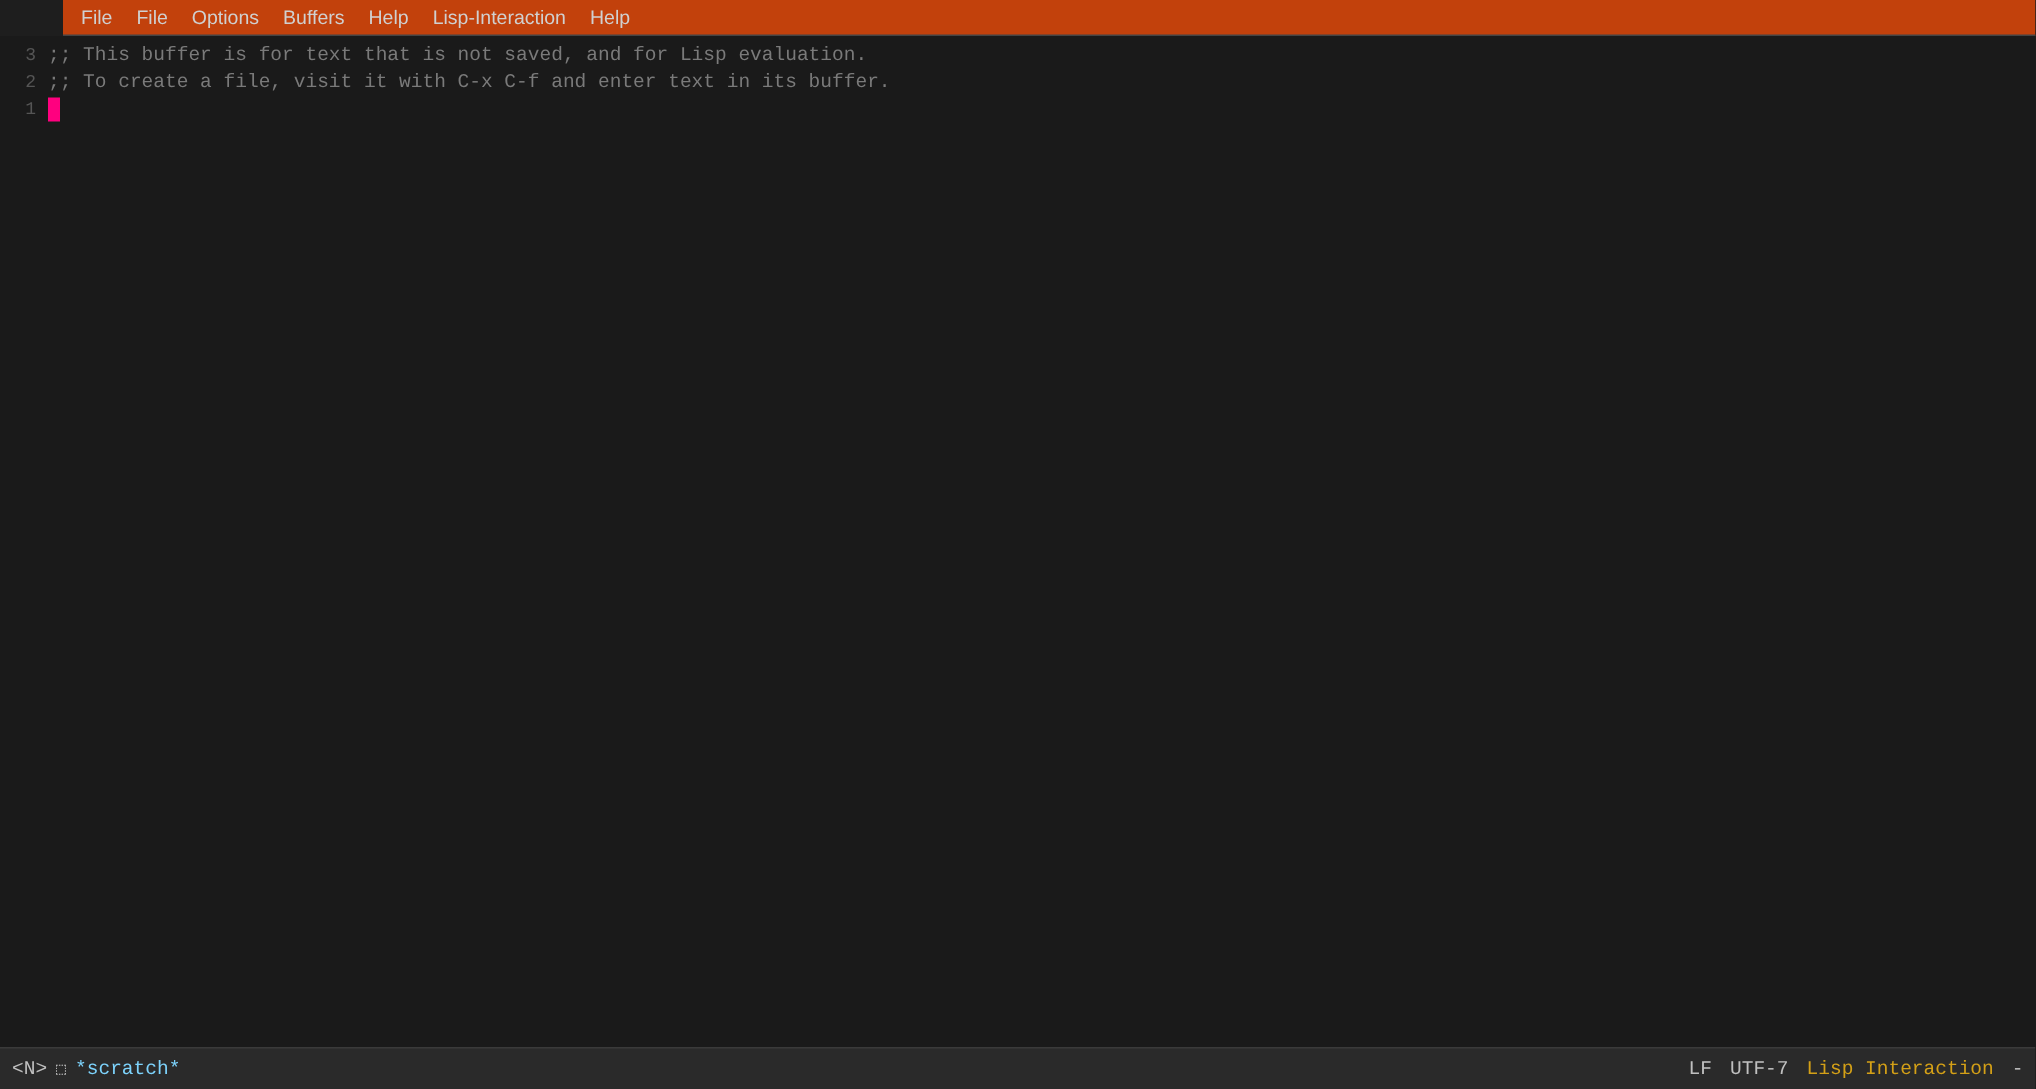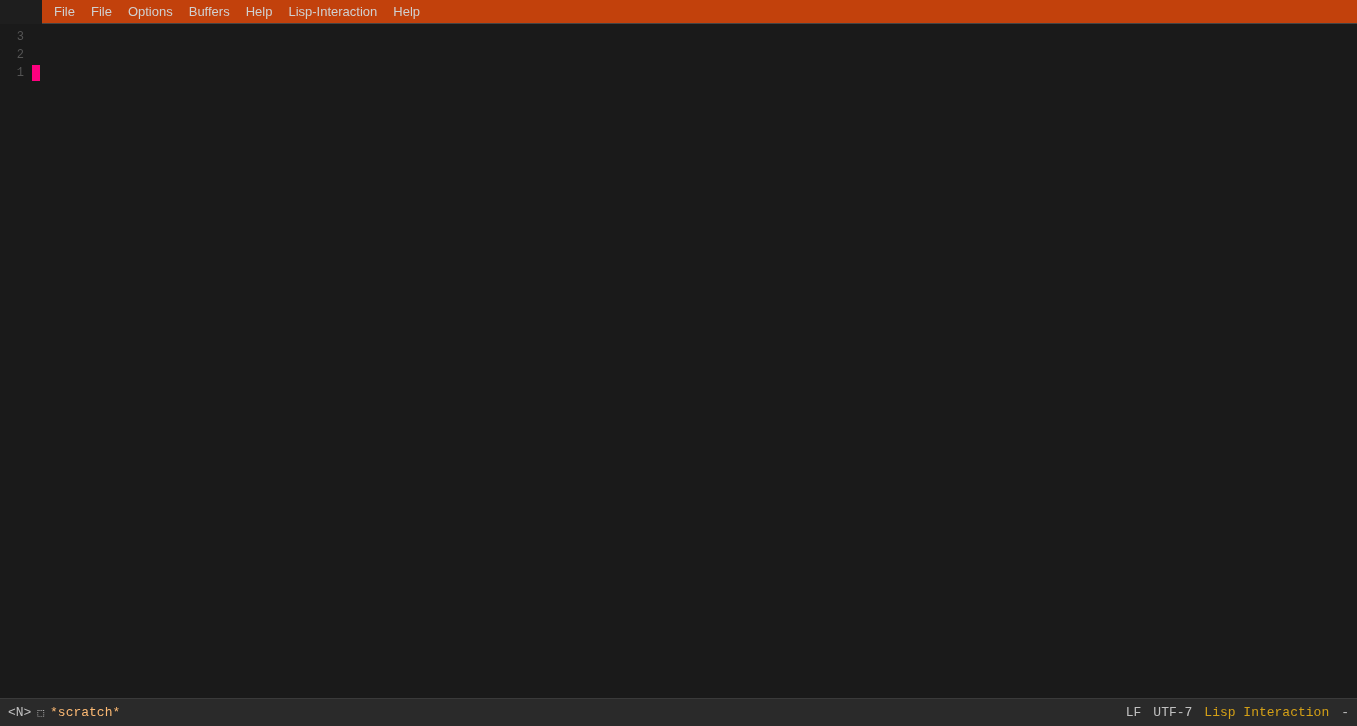--- a/index.html
+++ b/index.html
@@ -102,21 +102,21 @@
 
     .status-buffer-indicator {
       color: #c0c0c0;
     }
 
     .status-icon {
       color: #c0c0c0;
     }
 
     .status-buffer-name {
-      color: #fdba74;
+      color: #7dd3fc;
     }
 
     .status-position {
       color: #c0c0c0;
       margin-top: 48px;
     }
 
     .status-right {
       margin-left: auto;
       display: flex;
@@ -147,23 +147,25 @@
   <span class="menu-item">Options</span>
   <span class="menu-item">Buffers</span>
   <span class="menu-item">Help</span>
   <span class="menu-item">Lisp-Interaction</span>
   <span class="menu-item">Help</span>
 </div>
 
 <div id="editor">
   <div class="editor-line">
     <span class="line-number">3</span>
+    <span class="line-content">;; This buffer is for text that is not saved, and for Lisp evaluation.</span>
   </div>
   <div class="editor-line">
     <span class="line-number">2</span>
+    <span class="line-content">;; To create a file, visit it with C-x C-f and enter text in its buffer.</span>
   </div>
   <div class="editor-line">
     <span class="line-number">1</span>
     <span class="line-content">
       <span class="cursor"></span>
     </span>
   </div>
 </div>
 
 <div id="statusbar">

